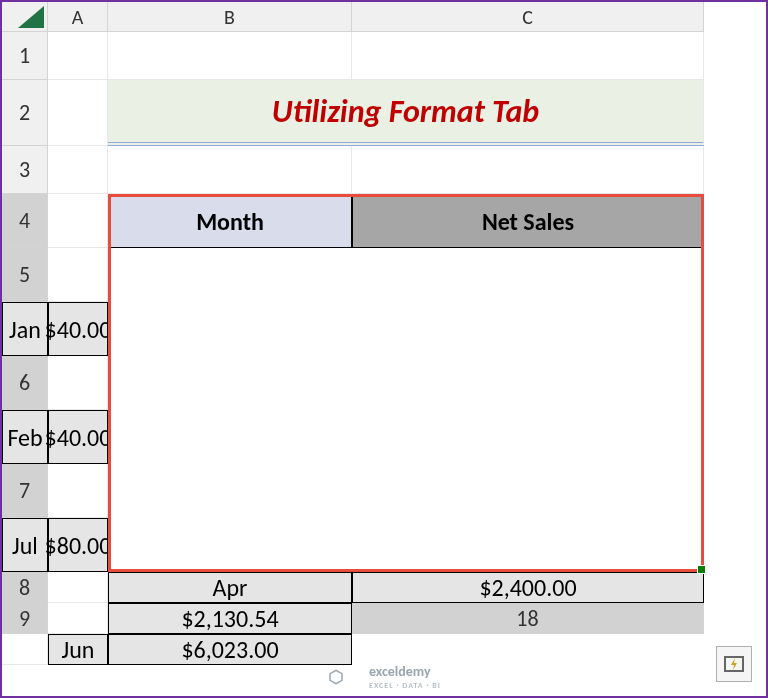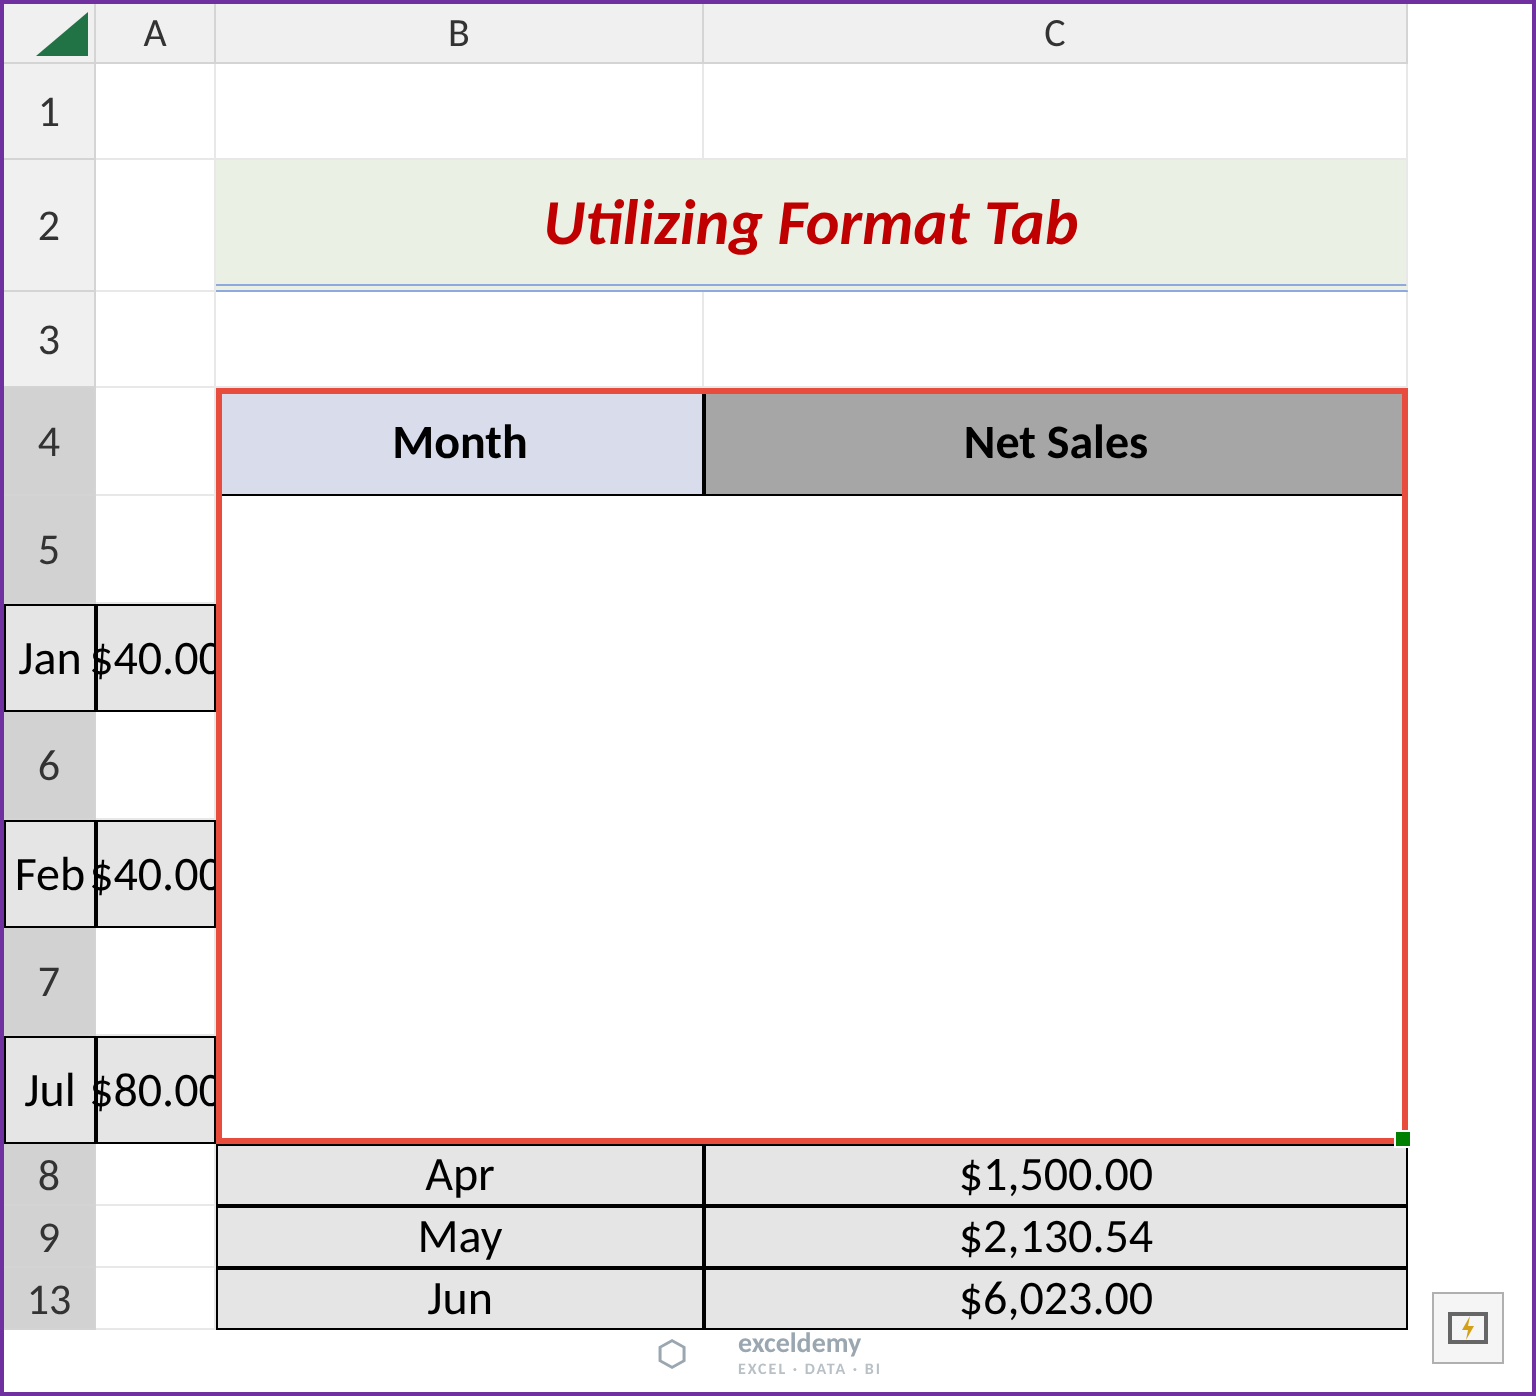--- a/index.html
+++ b/index.html
@@ -144,28 +144,27 @@
   <div class="cell td">$40.00</div>
 
   <div class="rowhdr sel">7</div>
   <div class="cell"></div>
   <div class="cell td">Jul</div>
   <div class="cell td">$80.00</div>
 
   <div class="rowhdr sel">8</div>
   <div class="cell"></div>
   <div class="cell td">Apr</div>
-  <div class="cell td">$1,500.00</div>
+  <div class="cell td">$2,400.00</div>
 
   <div class="rowhdr sel">9</div>
   <div class="cell"></div>
-  <div class="cell td">May</div>
   <div class="cell td">$2,130.54</div>
 
-  <div class="rowhdr sel">13</div>
+  <div class="rowhdr sel">18</div>
   <div class="cell"></div>
   <div class="cell td">Jun</div>
   <div class="cell td">$6,023.00</div>
 
   <div class="tableRange"></div>
 </div>
 
 <div class="watermark">
   <svg class="wm-icon" viewBox="0 0 24 24">
     <path fill="#9aa7b0" d="M12 2l9 5v10l-9 5-9-5V7l9-5zm0 2.2L5 8v8l7 3.8L19 16V8l-7-3.8z"></path>

